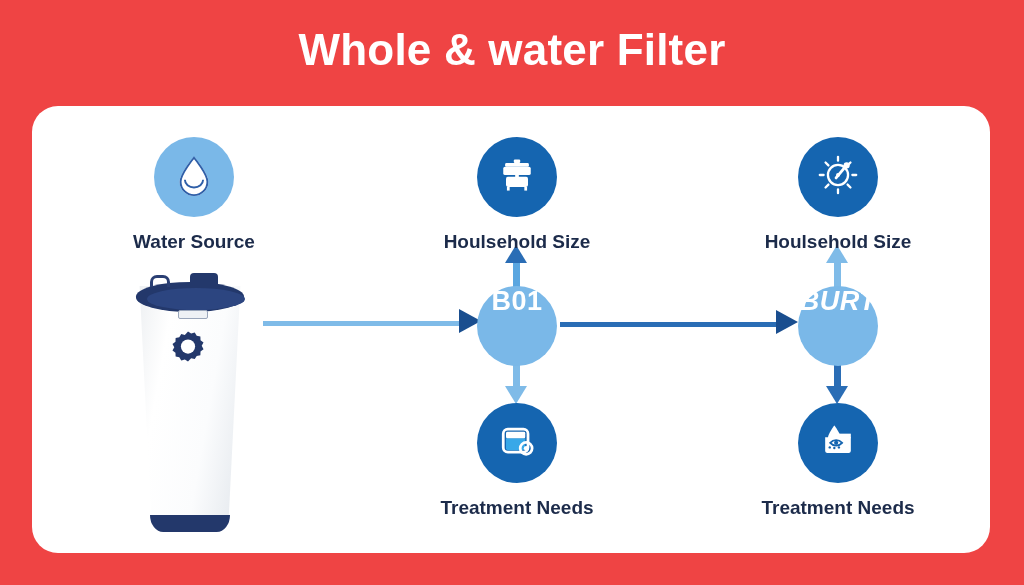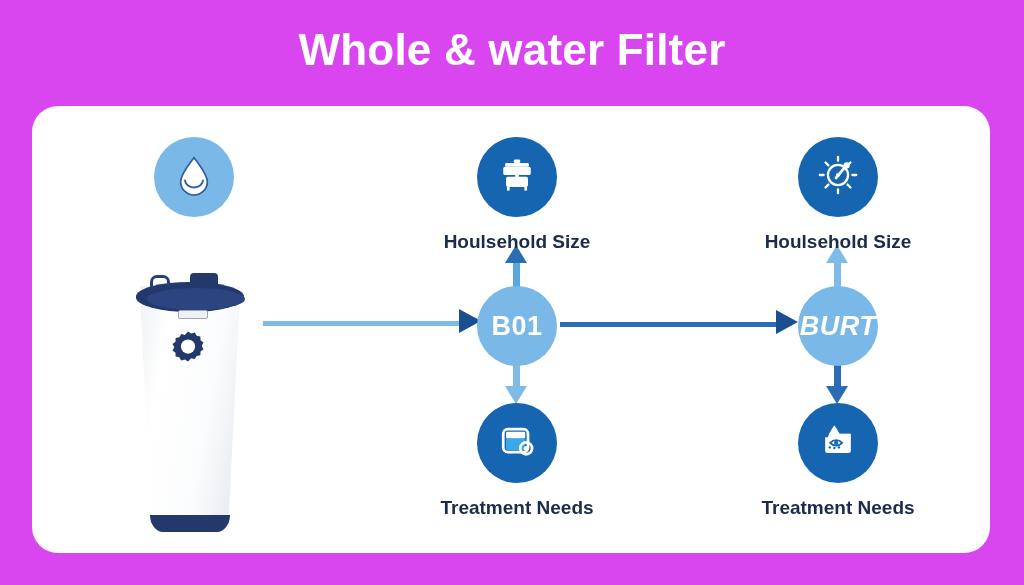--- a/index.html
+++ b/index.html
@@ -5,21 +5,21 @@
   * { box-sizing: border-box; margin: 0; padding: 0; }
   html, body {
     width: 1024px; height: 585px;
     background: #1b3a72;
     font-family: "Liberation Sans", sans-serif;
     overflow: hidden;
   }
   .stage {
     position: relative;
     width: 1024px; height: 585px;
-    background: #d946ef;
+    background: #ef4444;
   }
 
   
   .title {
     position: absolute;
     top: 26px; left: 0; width: 1024px;
     text-align: center;
     color: #ffffff;
     font-size: 44px;
     font-weight: bold;
@@ -67,21 +67,21 @@
   #node-treatment-1    { left: 417px; top: 403px; }
   #node-treatment-2    { left: 738px; top: 403px; }
 
   
   .hub {
     position: absolute;
     width: 80px; height: 80px;
     border-radius: 50%;
     background: #7ab8e8;
     display: flex;
-    align-items: center;
+    align-items: flex-start;
     justify-content: center;
     color: #ffffff;
     font-size: 27px;
     font-weight: bold;
     letter-spacing: 0.5px;
   }
   #hub-b01  { left: 477px; top: 286px; }
   #hub-burt { left: 798px; top: 286px; font-style: italic; }
 
   
@@ -261,20 +261,21 @@
   <div class="node" id="node-water-source">
     <div class="circle light">
       <span>
         <svg viewBox="0 0 48 48" width="46" height="46">
           <path fill="#ffffff" d="M24 5 C24 5 9 22 9 31 a15 15 0 0 0 30 0 C39 22 24 5 24 5 z"></path>
           <path fill="none" stroke="#2f5fa8" stroke-width="2" d="M24 6 C24 6 10 22.5 10 31 a14 14 0 0 0 28 0 C38 22.5 24 6 24 6 z"></path>
           <path fill="none" stroke="#2f5fa8" stroke-width="2" d="M14.5 29 a9.5 8 0 0 0 19 0"></path>
         </svg>
       </span>
     </div>
+    <div class="label">Water Source</div>
   </div>
 
   <div class="node" id="node-household-1">
     <div class="circle dark">
       <span>
         <svg viewBox="0 0 48 48" width="44" height="44">
           <rect x="20.5" y="7" width="7" height="4" rx="1.2" fill="#ffffff"></rect>
           <rect x="11" y="11" width="26" height="4" rx="1.5" fill="#ffffff"></rect>
           <rect x="9" y="15" width="30" height="9" rx="2" fill="#ffffff"></rect>
           <rect x="12" y="26" width="24" height="11" rx="2" fill="#ffffff"></rect>

